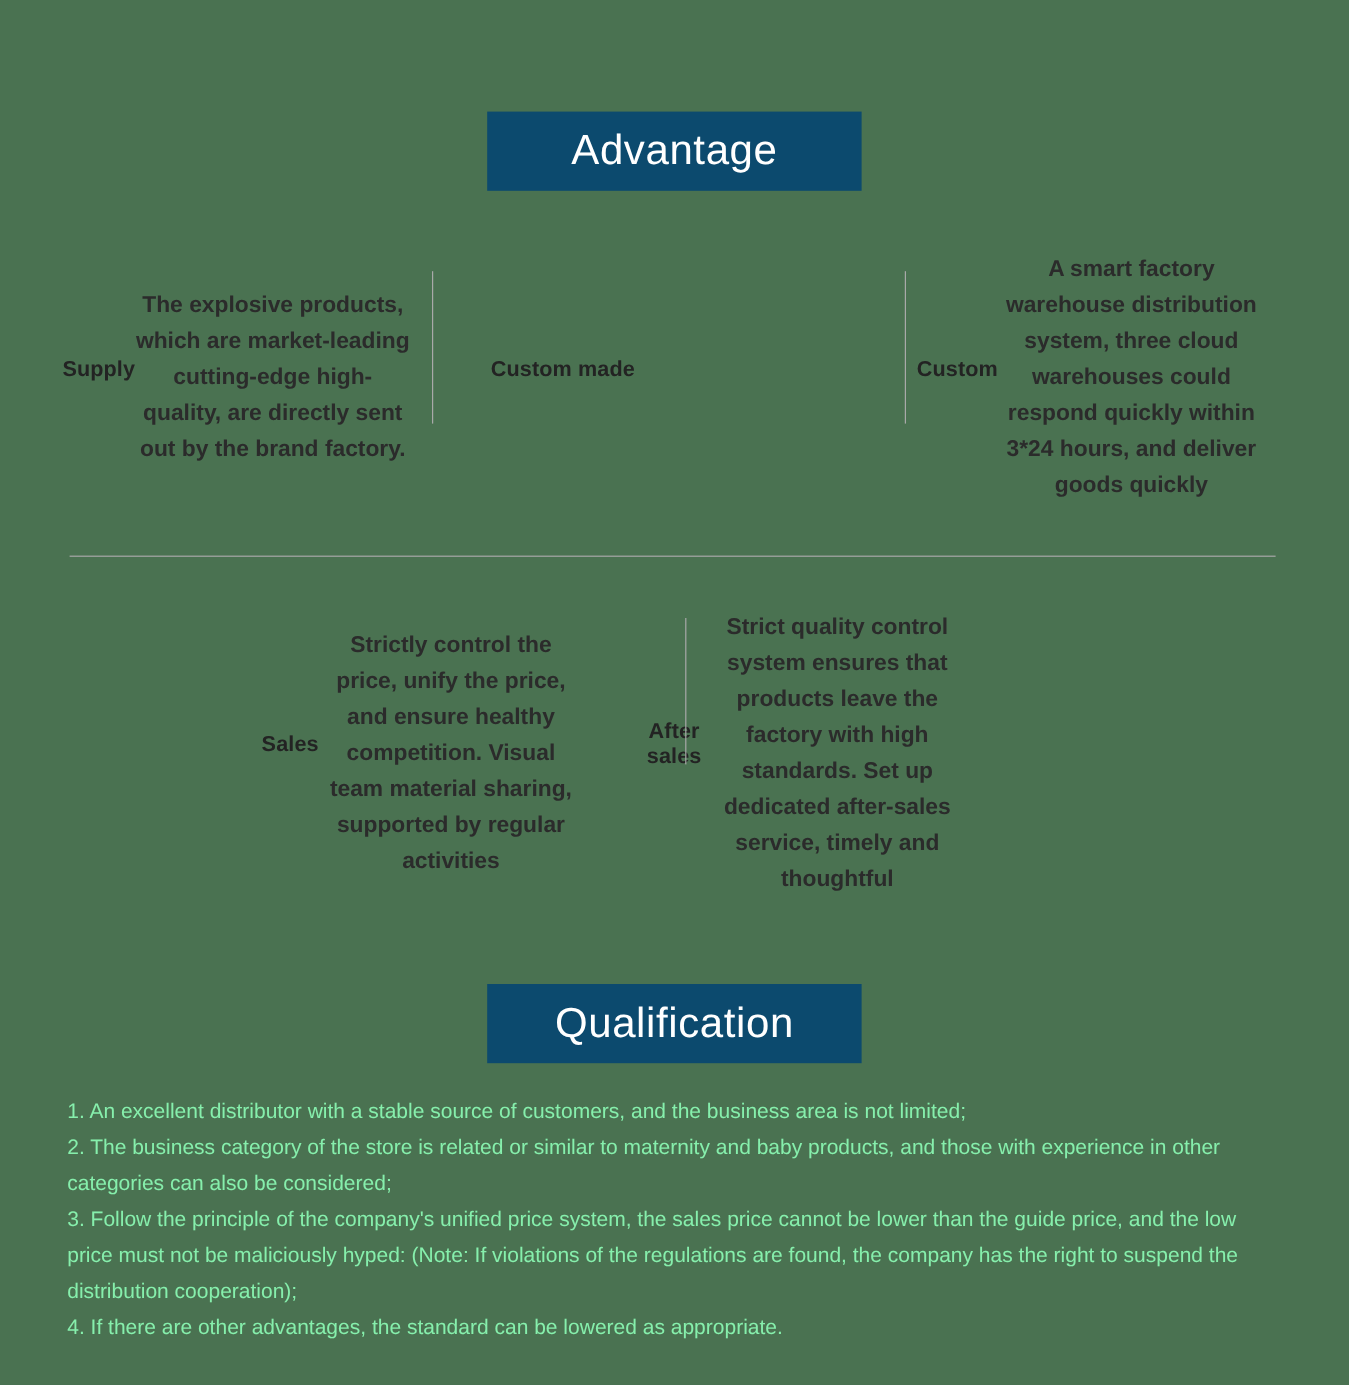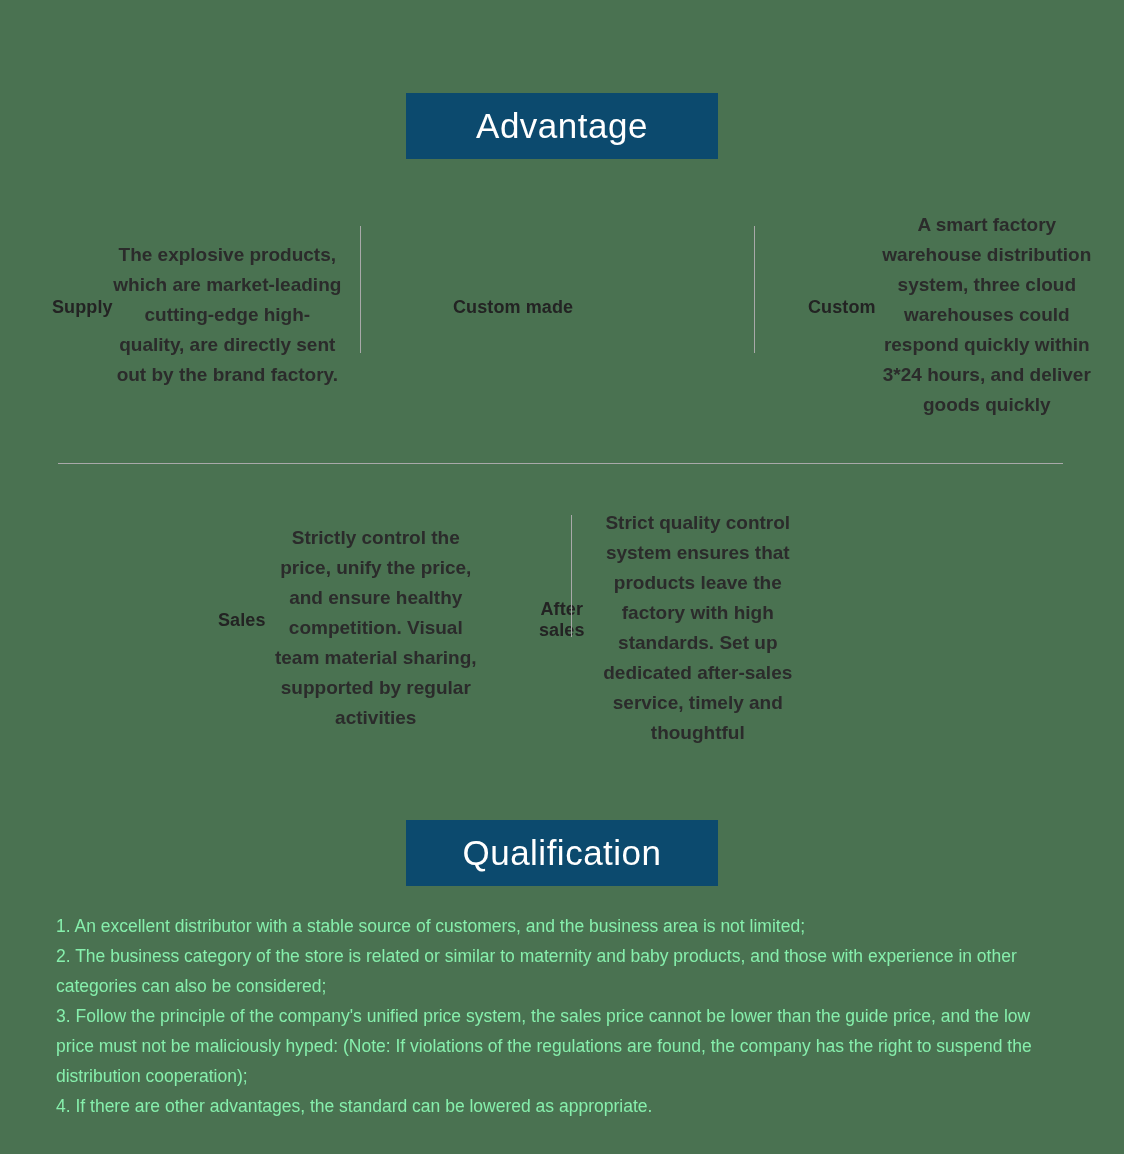--- a/index.html
+++ b/index.html
@@ -78,21 +78,21 @@
   .feature-body {
     font-size: 19px;
     line-height: 30px;
     color: #2b2b2b;
     margin: 0;
     font-weight: 700;
   }
 
   
   #col-supply   { width: 290px; margin-left: 52px; }
-  #col-custom   { width: 300px; margin-left: 111px; }
+  #col-custom   { width: 300px; margin-left: 67px; }
   #col-deliver  { width: 290px; margin-left: 55px; }
 
   
   #col-sales       { width: 268px; margin-left: 218px; }
   #col-aftersales  { width: 272px; margin-left: 53px; }
 
   
   .v-divider {
     position: absolute;
     width: 1px;

